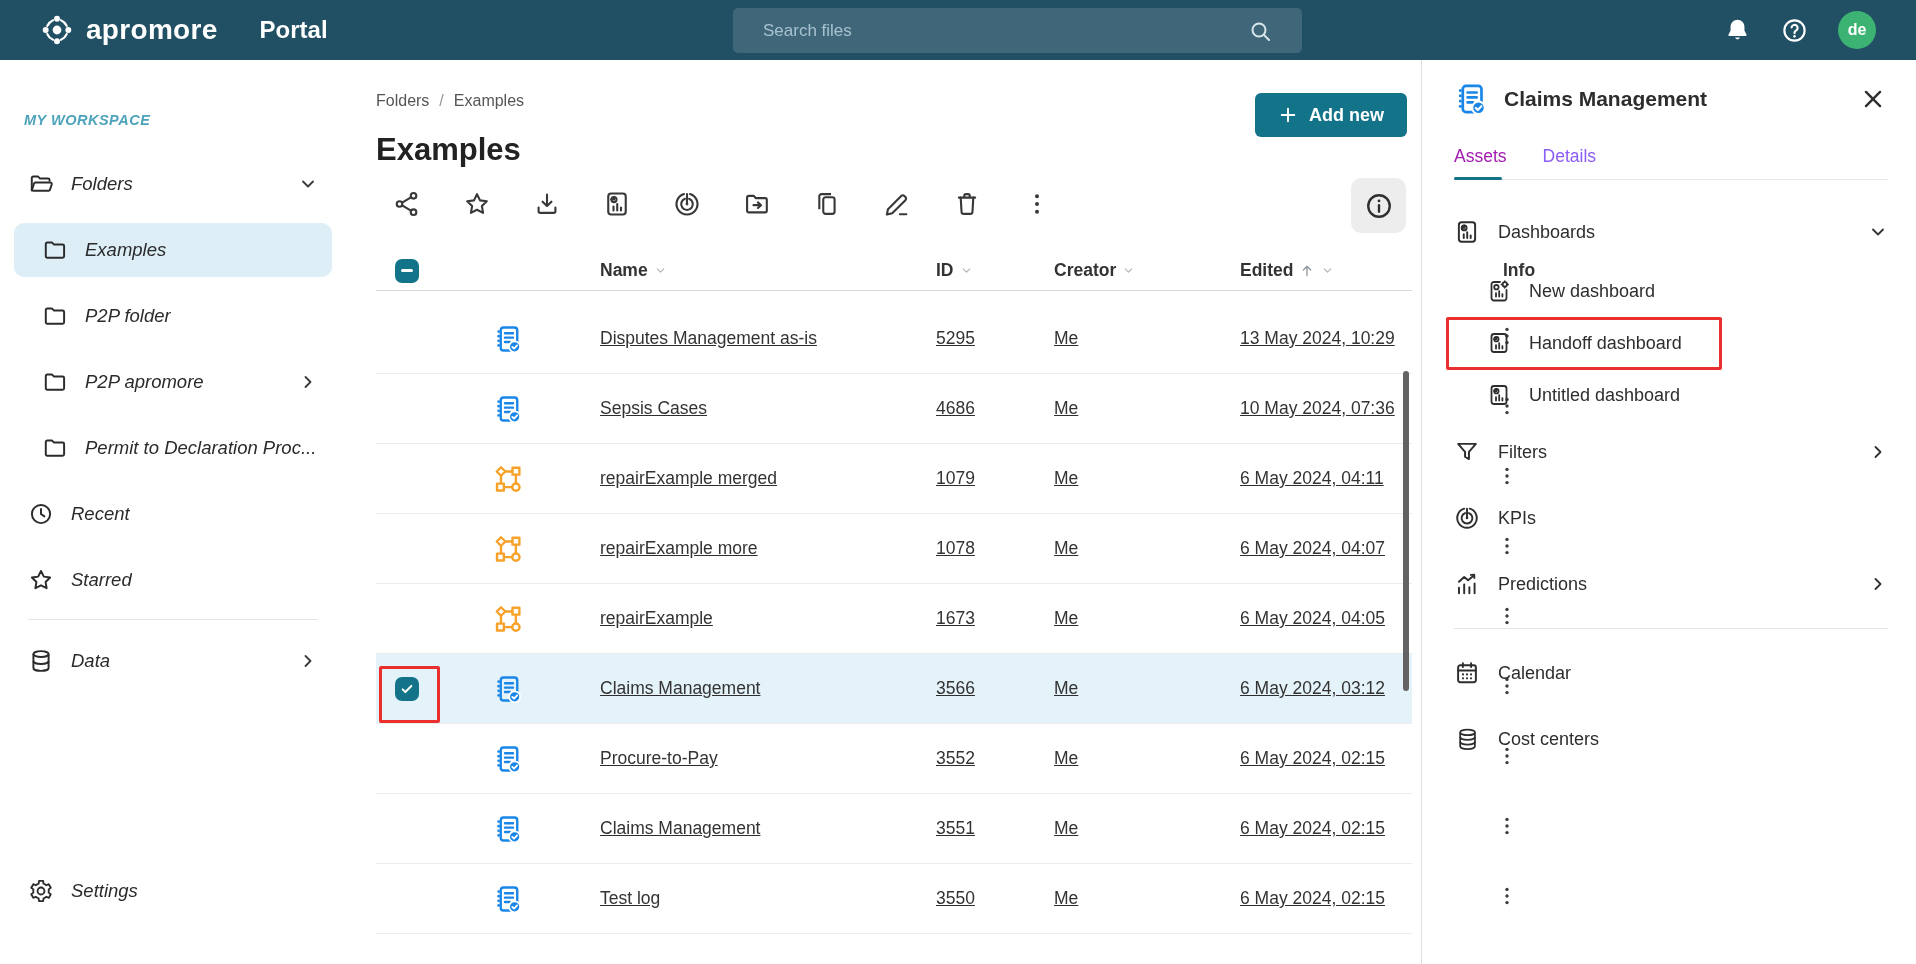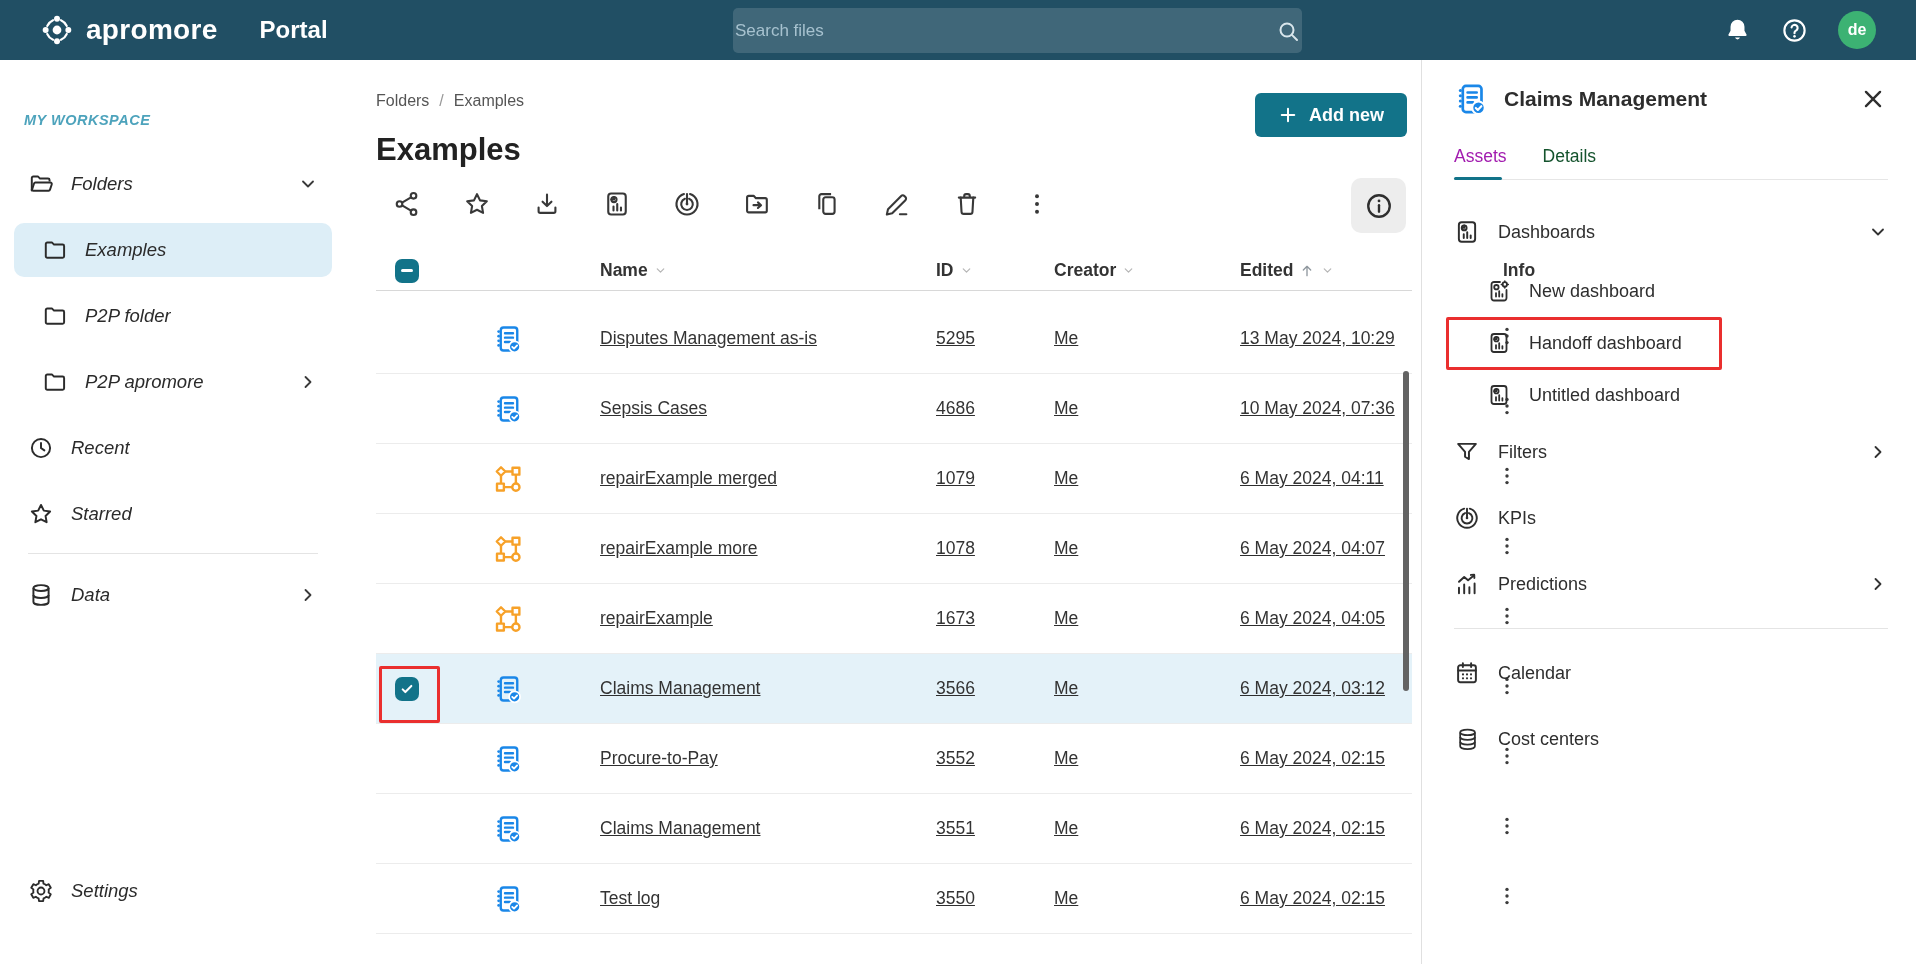--- a/index.html
+++ b/index.html
@@ -6,21 +6,21 @@
   html,body { width:1916px; height:964px; overflow:hidden; }
   body { font-family:"Liberation Sans","DejaVu Sans",sans-serif; background:#fff; color:#2e2e2e; }
   .i { display:block; }
   button { background:none; border:none; cursor:pointer; font-family:inherit; }
 
   
   .topbar { position:relative; height:60px; background:#214f64; display:flex; align-items:center; padding:0 40px 0 40px; }
   .logo-mark { color:#fff; width:34px; height:34px; }
   .brand { color:#fff; font-size:28px; font-weight:bold; letter-spacing:.3px; margin-left:12px; }
   .app-name { color:#fff; font-size:24px; font-weight:bold; margin-left:42px; }
-  .search { position:absolute; left:733px; top:8px; width:569px; height:45px; background:rgba(255,255,255,.14); border-radius:5px; display:flex; align-items:center; padding:0 2px; }
+  .search { position:absolute; left:733px; top:8px; width:569px; height:45px; background:rgba(255,255,255,.14); border-radius:5px; display:flex; align-items:center; padding:0 30px; }
   .search input { flex:1; background:transparent; border:none; outline:none; color:#eaf3f7; font-size:17px; font-family:inherit; }
   .search input::placeholder { color:#a7c2cf; }
   .search .mag { width:24px; height:24px; color:#d9e6ec; }
   .top-right { margin-left:auto; display:flex; align-items:center; gap:30px; }
   .top-ic { width:27px; height:27px; color:#fff; }
   .avatar { width:38px; height:38px; border-radius:50%; background:#3cb273; color:#fff; font-size:16px; font-weight:bold; display:flex; align-items:center; justify-content:center; }
 
   
   .content { display:flex; height:904px; }
 
@@ -76,21 +76,21 @@
   .scroll-thumb { position:absolute; right:12px; top:311px; width:6px; height:320px; border-radius:3px; background:#636363; cursor:grab; }
 
   
   .panel { width:494px; flex:none; position:relative; padding:0 28px 0 32px; }
   .panel-head { display:flex; align-items:center; gap:16px; margin-top:22px; }
   .panel-head .ph-ic { width:34px; height:34px; }
   .panel-title { font-size:21px; font-weight:bold; color:#2d2d2d; }
   .close-btn { margin-left:auto; width:28px; height:28px; color:#2f2f2f; padding:0; }
   .close-btn svg { width:26px; height:26px; }
   .tabs-bar { margin-top:30px; border-bottom:1px solid #e6e6e6; display:flex; gap:36px; }
-  .tab { font-size:17.5px; padding-bottom:12px; position:relative; color:#14532d; cursor:pointer; }
+  .tab { font-size:17.5px; padding-bottom:12px; position:relative; color:#8b5cf6; cursor:pointer; }
   .tab.active { color:#a21caf; }
   .tab.active::after { content:""; position:absolute; left:0; bottom:-1px; width:48px; height:3.5px; background:#127389; border-radius:2px; }
   .panel-list { margin-top:26px; }
   .p-row { height:52px; display:flex; align-items:center; gap:18px; font-size:18px; color:#2e2e2e; cursor:pointer; }
   .p-row .pi26 { width:26px; height:26px; flex:none; color:#2e2e2e; }
   .p-row .trail { margin-left:auto; width:20px; height:20px; color:#333; }
   .p-sub { padding-left:33px; }
   .p-sub .pi24 { width:24px; height:24px; flex:none; color:#2e2e2e; }
   .sub-wrap { margin-top:7px; }
   .gap5 { margin-top:5px; }
@@ -317,20 +317,26 @@
         </div>
         <div class="nav-item indent">
           <svg class="i ni">
               <use href="#s-folder"></use>
             </svg>
           <span class="lbl">P2P apromore</span>
           <svg class="i trail">
               <use href="#s-chev-r"></use>
             </svg>
         </div>
+        <div class="nav-item indent">
+          <svg class="i ni">
+              <use href="#s-folder"></use>
+            </svg>
+          <span class="lbl">Permit to Declaration Proc...</span>
+        </div>
         <div class="nav-item">
           <svg class="i ni">
               <use href="#s-clock"></use>
             </svg>
           <span class="lbl">Recent</span>
         </div>
         <div class="nav-item">
           <svg class="i ni">
               <use href="#s-star"></use>
             </svg>

